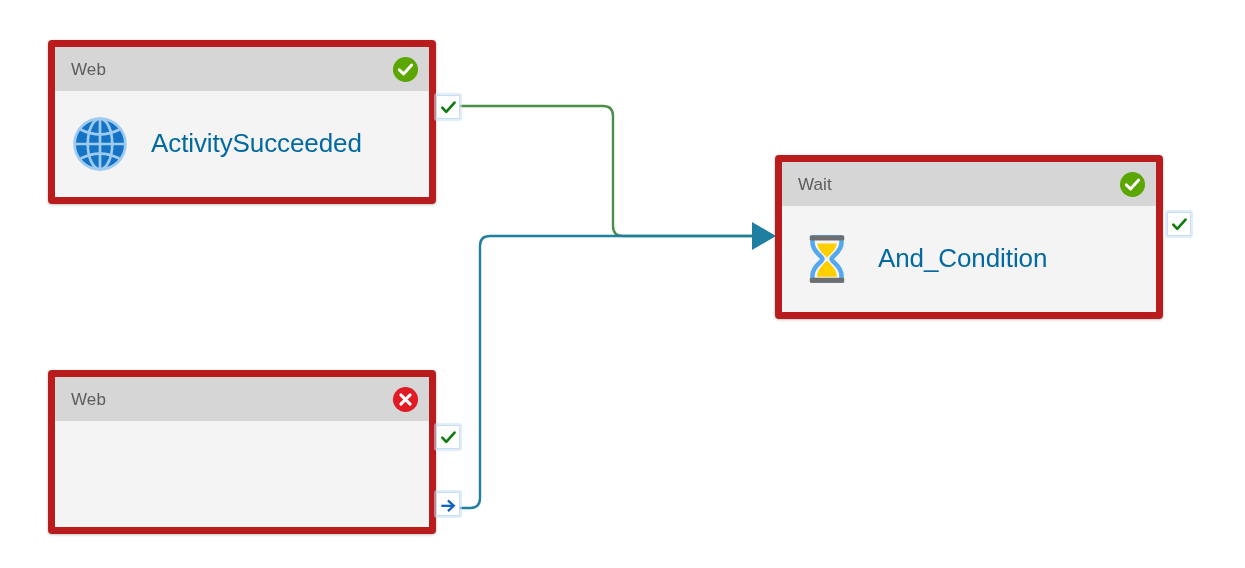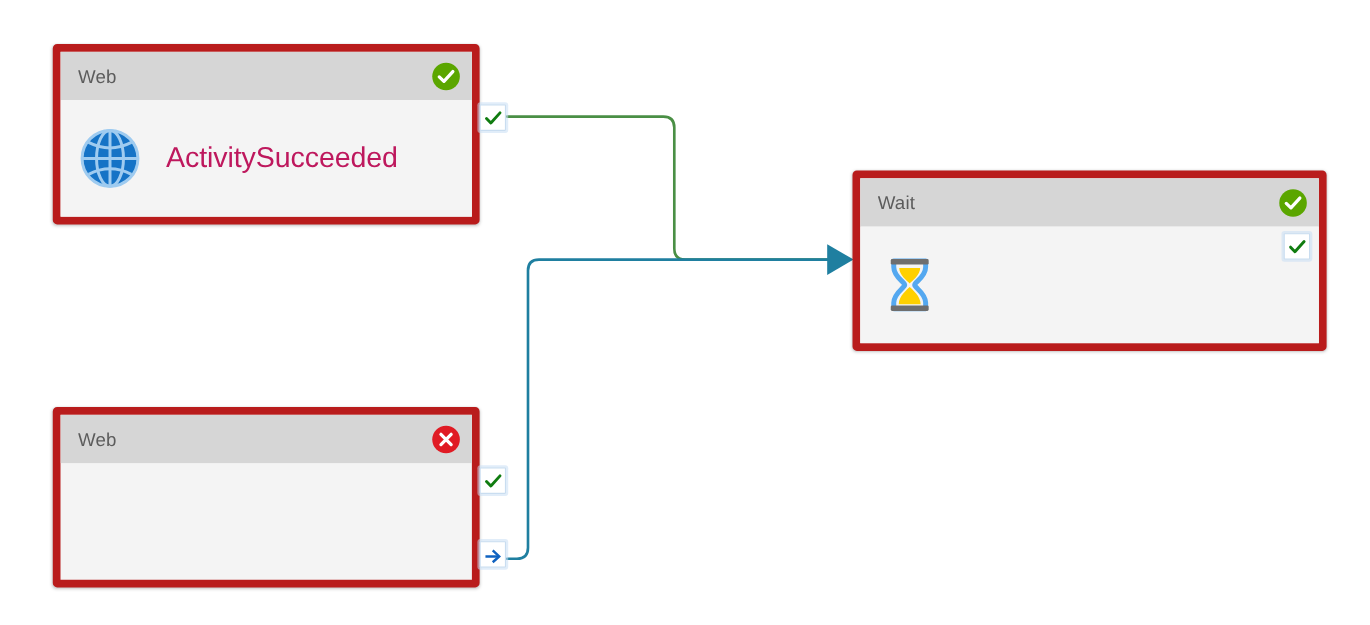--- a/index.html
+++ b/index.html
@@ -75,21 +75,21 @@
   .node-icon {
     flex: 0 0 auto;
     width: 58px;
     height: 58px;
     display: block;
   }
   .node-name {
     flex: 1 1 auto;
     margin-left: 22px;
     font-size: 26px;
-    color: #be185d;
+    color: #0369a1;
     line-height: 1.15;
     letter-spacing: -0.1px;
     white-space: nowrap;
     overflow: hidden;
     text-overflow: ellipsis;
   }
 
   
   .handle {
     position: absolute;
@@ -160,36 +160,37 @@
       <path d="M2.4 9.2 L6.6 13.6 L15.4 3.8" fill="none" stroke="#107c10" stroke-width="2.8" stroke-linecap="round" stroke-linejoin="round"></path>
     </svg>
   </div>
   <div class="handle" style="left:436px; top:492px;">
     <svg width="17" height="17" viewBox="0 0 18 18">
       <path d="M1.4 10.4 L13.6 10.4" fill="none" stroke="#0f62c0" stroke-width="2.4" stroke-linecap="butt"></path>
       <path d="M8.4 4.6 L14.6 10.4 L8.4 16.0" fill="none" stroke="#0f62c0" stroke-width="2.4" stroke-linecap="butt" stroke-linejoin="miter"></path>
     </svg>
   </div>
 
-  <div class="node" style="left:775px; top:155px; width:431px; height:164px;">
+  <div class="node" style="left:775px; top:155px; width:388px; height:164px;">
     <div class="node-header">
       <div class="node-type">Wait</div>
       <svg class="status-badge" viewBox="0 0 28 28">
         <circle cx="14" cy="14" r="13" fill="#5ba600"></circle>
         <path d="M7.6 14.4 L12 18.6 L20.4 9.4" fill="none" stroke="#ffffff" stroke-width="3.1" stroke-linecap="round" stroke-linejoin="round"></path>
       </svg>
     </div>
     <div class="node-body">
       <svg class="node-icon" viewBox="0 0 64 64">
         <path d="M16 8 H48 V14 C48 24 37 29 37 32 C37 35 48 40 48 50 V56 H16 V50 C16 40 27 35 27 32 C27 29 16 24 16 14 Z" fill="none" stroke="#54a8f0" stroke-width="5" stroke-linejoin="round"></path>
         <path d="M21.5 15 H42.5 C42.5 22 34.5 28 32 30.5 C29.5 28 21.5 22 21.5 15 Z" fill="#ffd000"></path>
         <path d="M32 34 C34.5 36.5 43 43 43 51.5 H21 C21 43 29.5 36.5 32 34 Z" fill="#ffd000"></path>
         <rect x="13" y="6" width="38" height="5.6" rx="1.4" fill="#6e6e6e"></rect>
         <rect x="13" y="52.6" width="38" height="5.6" rx="1.4" fill="#6e6e6e"></rect>
       </svg>
+      <div class="node-name">And_Condition</div>
     </div>
   </div>
   <div class="handle" style="left:1167px; top:212px;">
     <svg width="17" height="17" viewBox="0 0 18 18">
       <path d="M2.4 9.2 L6.6 13.6 L15.4 3.8" fill="none" stroke="#107c10" stroke-width="2.8" stroke-linecap="round" stroke-linejoin="round"></path>
     </svg>
   </div>
 
 </div>
 

